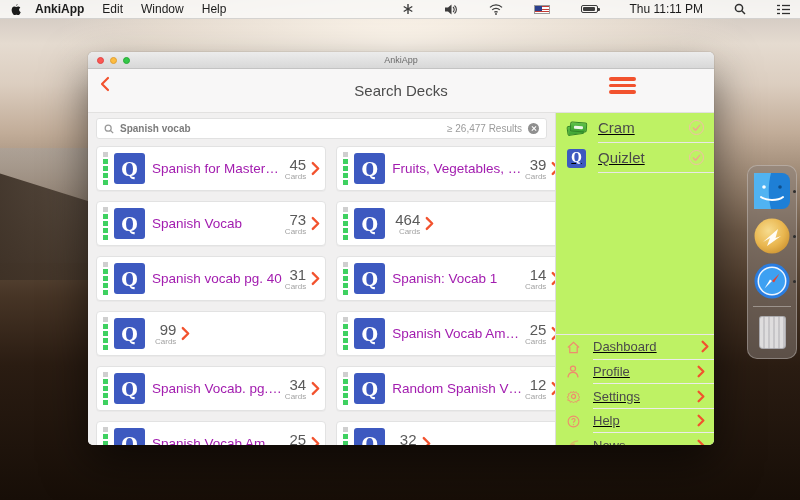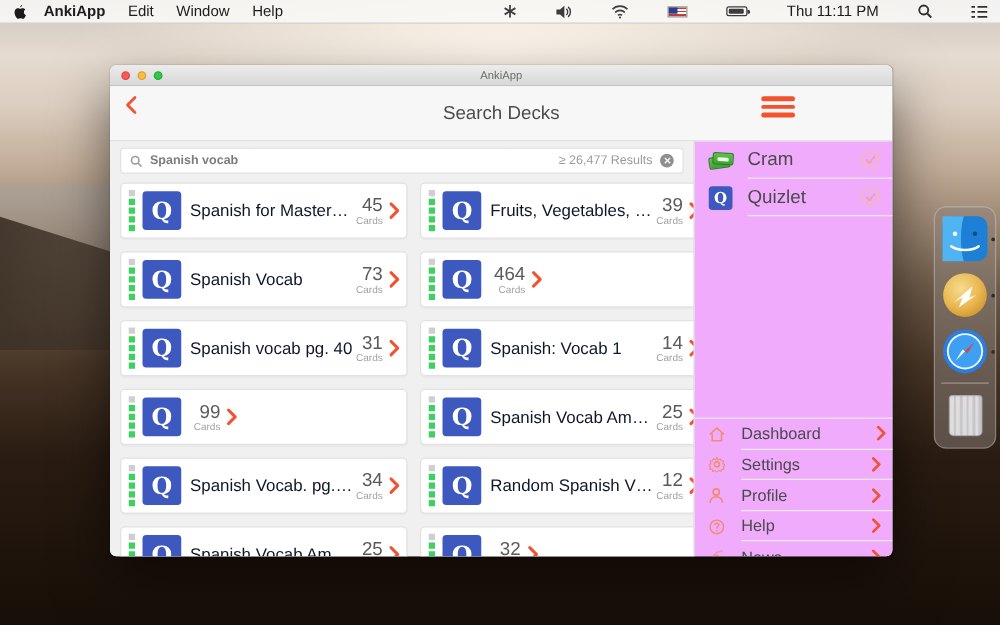--- a/index.html
+++ b/index.html
@@ -72,29 +72,29 @@
 
   .deckgrid { margin-top:7px; display:grid; grid-template-columns:1fr 1fr; gap:10px; }
   .card { background:#fff; border:1px solid #e2e2e2; border-radius:4px; height:45px;
     display:flex; align-items:center; padding:0 5px 0 6px; box-shadow:0 1px 1px rgba(0,0,0,.03); cursor:pointer; }
   .prog { display:flex; flex-direction:column; gap:2px; margin-right:6px; flex:none; }
   .prog i { width:5px; height:5px; background:#3ed160; }
   .prog i.g0 { background:#cfcfcf; }
   .qtile { width:31px; height:31px; border-radius:3px; background:#3d59c0; color:#fff;
     font-family:"DejaVu Serif",serif; font-size:19px; font-weight:bold;
     display:flex; align-items:center; justify-content:center; flex:none; margin-right:7px; }
-  .dtitle { flex:1; font-size:13.5px; color:#0f172a; white-space:nowrap; overflow:hidden; }
+  .dtitle { flex:1; font-size:13.5px; color:#a21caf; white-space:nowrap; overflow:hidden; }
   .dcount { text-align:right; flex:none; margin-left:3px; }
   .dcount .num { font-size:15px; color:#5a5a5a; line-height:15px; }
   .dcount .lbl { font-size:8px; color:#a2a2a2; }
   .chev { margin-left:5px; flex:none; display:flex; }
 
   
-  .sidebar { width:159px; background:#f0abfc; border-left:1px solid #ddd;
-    display:flex; flex-direction:column; }
+  .sidebar { width:159px; background:#bef264; border-left:1px solid #ddd;
+    display:flex; flex-direction:column;text-decoration:underline; }
   .source { height:30px; display:flex; align-items:center; padding-left:11px; cursor:pointer; }
   .src-icon { width:22px; flex:none; display:flex; align-items:center; }
   .src-inner { flex:1; height:100%; display:flex; align-items:center;
     border-bottom:1px solid #e9e8e7; padding-right:10px; margin-left:9px; }
   .src-label { font-size:15px; color:#4a4a4a; flex:1; }
   .check { width:15px; height:15px; border:1px solid #f3bba9; border-radius:50%;
     display:flex; align-items:center; justify-content:center; flex:none; cursor:pointer; }
   .qtile.small { width:19px; height:19px; font-size:12px; border-radius:3px; margin:0; }
   .cram-ic { width:20px; height:13px; position:relative; }
   .cram-ic b { position:absolute; width:17px; height:10px; border-radius:2px;
@@ -516,43 +516,43 @@
       <span class="nav-label">Dashboard</span>
       <span style="display:flex;">
                 <svg width="8" height="13" viewBox="0 0 10 16">
                   <polyline points="2,2 8,8 2,14" fill="none" stroke="#F2522E" stroke-width="2.8" stroke-linecap="round" stroke-linejoin="round"></polyline>
                 </svg>
               </span>
     </span>
   </div>
           <div class="navitem">
     <span class="nav-icon">
-              <svg width="13" height="13" viewBox="0 0 14 14" fill="none" stroke="#EF8C6D" stroke-width="1.3">
-                <circle cx="7" cy="7" r="2.2"></circle>
-                <path d="M7 1.2 L7.8 3 L10 2 L10.9 3.9 L12.8 4.3 L12 6.4 L13.8 7.4 L12.5 9.2 L13.2 11.1 L11 11.3 L10.6 13.2 L8.5 12.3 L7 14 L5.5 12.3 L3.4 13.2 L3 11.3 L0.8 11.1 L1.5 9.2 L0.2 7.4 L2 6.4 L1.2 4.3 L3.1 3.9 L4 2 L6.2 3 Z" stroke-width="0.9"></path>
+              <svg width="12" height="13" viewBox="0 0 12 13" fill="none" stroke="#EF8C6D" stroke-width="1.3">
+                <circle cx="6" cy="3.6" r="2.5"></circle>
+                <path d="M1 12.3 C1.4 8.9 3.4 7.4 6 7.4 C8.6 7.4 10.6 8.9 11 12.3"></path>
               </svg>
             </span>
     <span class="nav-inner">
-      <span class="nav-label">Settings</span>
+      <span class="nav-label">Profile</span>
       <span style="display:flex;">
                 <svg width="8" height="13" viewBox="0 0 10 16">
                   <polyline points="2,2 8,8 2,14" fill="none" stroke="#F2522E" stroke-width="2.8" stroke-linecap="round" stroke-linejoin="round"></polyline>
                 </svg>
               </span>
     </span>
   </div>
           <div class="navitem">
     <span class="nav-icon">
-              <svg width="12" height="13" viewBox="0 0 12 13" fill="none" stroke="#EF8C6D" stroke-width="1.3">
-                <circle cx="6" cy="3.6" r="2.5"></circle>
-                <path d="M1 12.3 C1.4 8.9 3.4 7.4 6 7.4 C8.6 7.4 10.6 8.9 11 12.3"></path>
+              <svg width="13" height="13" viewBox="0 0 14 14" fill="none" stroke="#EF8C6D" stroke-width="1.3">
+                <circle cx="7" cy="7" r="2.2"></circle>
+                <path d="M7 1.2 L7.8 3 L10 2 L10.9 3.9 L12.8 4.3 L12 6.4 L13.8 7.4 L12.5 9.2 L13.2 11.1 L11 11.3 L10.6 13.2 L8.5 12.3 L7 14 L5.5 12.3 L3.4 13.2 L3 11.3 L0.8 11.1 L1.5 9.2 L0.2 7.4 L2 6.4 L1.2 4.3 L3.1 3.9 L4 2 L6.2 3 Z" stroke-width="0.9"></path>
               </svg>
             </span>
     <span class="nav-inner">
-      <span class="nav-label">Profile</span>
+      <span class="nav-label">Settings</span>
       <span style="display:flex;">
                 <svg width="8" height="13" viewBox="0 0 10 16">
                   <polyline points="2,2 8,8 2,14" fill="none" stroke="#F2522E" stroke-width="2.8" stroke-linecap="round" stroke-linejoin="round"></polyline>
                 </svg>
               </span>
     </span>
   </div>
           <div class="navitem">
     <span class="nav-icon">
               <svg width="13" height="13" viewBox="0 0 14 14" fill="none" stroke="#EF8C6D" stroke-width="1.2">

